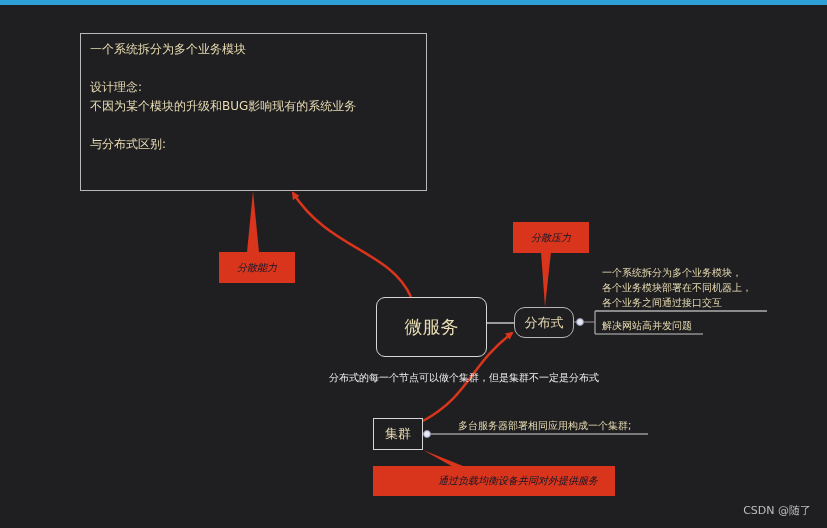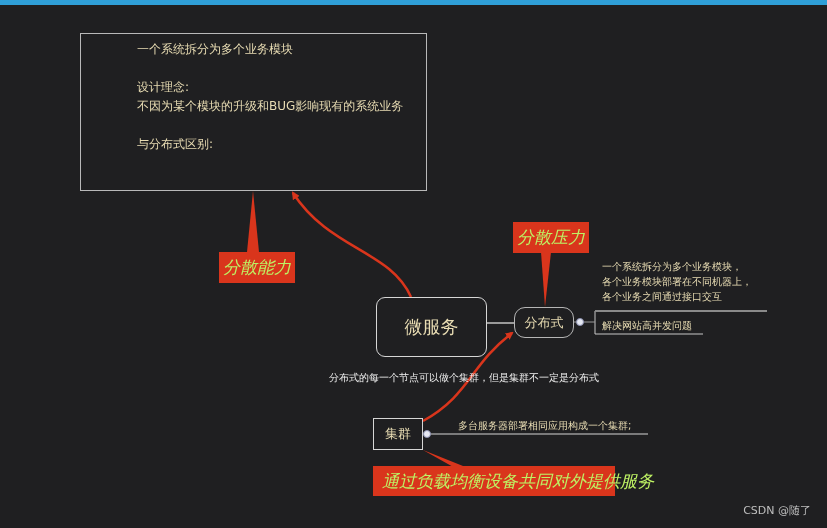--- a/index.html
+++ b/index.html
@@ -9,24 +9,24 @@
     font-family:"DejaVu Sans","Liberation Sans",sans-serif;
     color:#e6d9b0;
   }
   .topbar { position:absolute; left:0; top:0; width:827px; height:5px; background:#2f9fd8; }
   .canvas { position:absolute; left:0; top:0; width:827px; height:528px; }
   .note-box {
     position:absolute; left:80px; top:33px; width:347px; height:158px;
     border:1px solid #b9b9b9; box-sizing:border-box;
     padding:6px 9px; font-size:12px; line-height:19px; color:#e8dcb3;
   }
-  .note-box .line { white-space:nowrap; height:19px;margin-left:47px; }
+  .note-box .line { white-space:nowrap; height:19px; }
   .callout {
-    position:absolute; background:#d9351c; color:#bef264; font-style:italic;
-    font-size:17px; display:flex; align-items:center; justify-content:center;
+    position:absolute; background:#d9351c; color:#0f172a; font-style:italic;
+    font-size:10px; display:flex; align-items:center; justify-content:center;
     box-sizing:border-box; white-space:nowrap;font-family:Liberation Serif, serif;
   }
   .node {
     position:absolute; box-sizing:border-box; display:flex; align-items:center; justify-content:center;
     color:#e8dcb3; white-space:nowrap;
   }
   .node-main { left:376px; top:297px; width:111px; height:60px; border:1.5px solid #d6d6d6; border-radius:9px; font-size:18px; }
   .node-dist { left:514px; top:307px; width:60px; height:31px; border:1.5px solid #b5b5b5; border-radius:11px; font-size:13px; }
   .node-cluster { left:373px; top:418px; width:50px; height:32px; border:1.5px solid #d6d6d6; font-size:13px; }
   .leaf-text { position:absolute; font-size:10px; line-height:15px; color:#e8dcb3; white-space:nowrap; }
@@ -78,21 +78,21 @@
 <div class="callout" style="left:513px;top:222px;width:76px;height:31px;">分散压力</div>
 <div class="callout" style="left:373px;top:466px;width:242px;height:30px;padding-left:48px;">通过负载均衡设备共同对外提供服务</div>
 
 <div class="node node-main">微服务</div>
 <div class="node node-dist">分布式</div>
 <div class="node node-cluster">集群</div>
 
 <div class="dot" style="left:576px;top:318px;"></div>
 <div class="dot" style="left:423px;top:430px;"></div>
 
-<div class="leaf-text" style="left:602px;top:259px;">
+<div class="leaf-text" style="left:602px;top:265px;">
   <div>一个系统拆分为多个业务模块，</div>
   <div>各个业务模块部署在不同机器上，</div>
   <div>各个业务之间通过接口交互</div>
 </div>
 <div class="leaf-text" style="left:602px;top:318px;">解决网站高并发问题</div>
 <div class="leaf-text" style="left:458px;top:418px;">多台服务器部署相同应用构成一个集群;</div>
 
 <div class="rel-text" style="left:329px;top:371px;">分布式的每一个节点可以做个集群，但是集群不一定是分布式</div>
 
 <div class="watermark">CSDN @随了</div>

